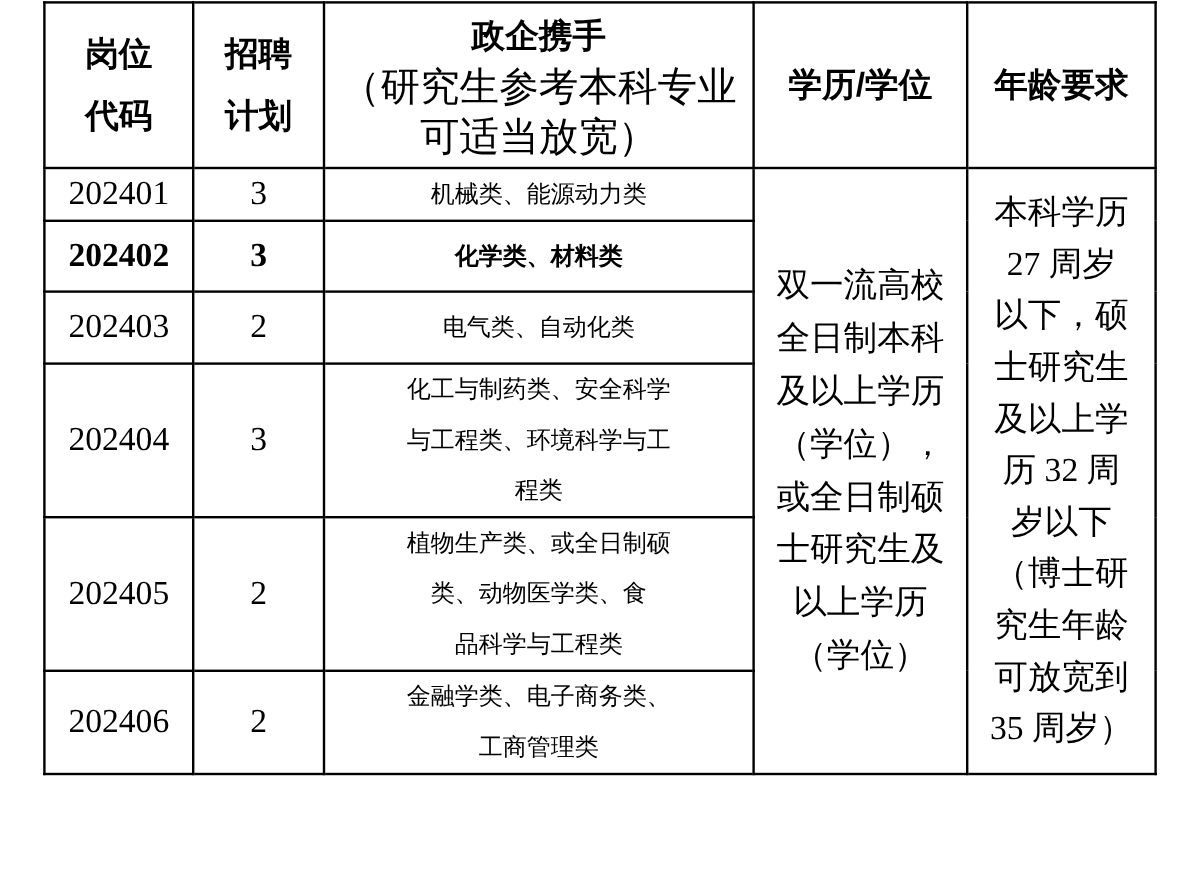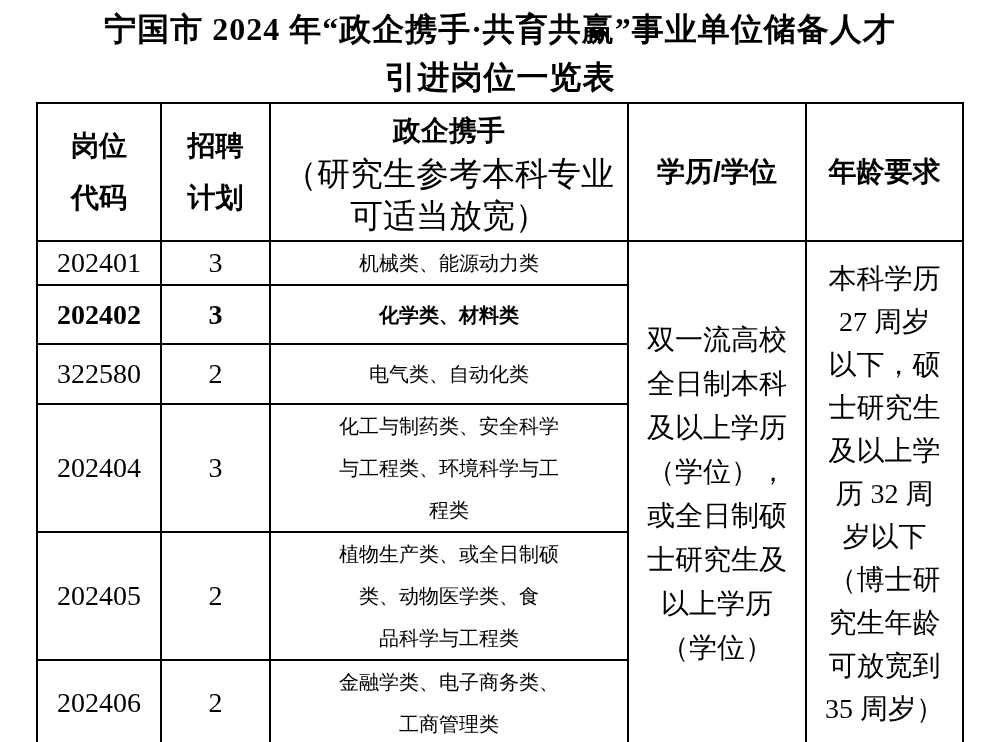--- a/index.html
+++ b/index.html
@@ -63,24 +63,20 @@
   tr.r3 { height: 60px; }
   tr.r4 { height: 118px; }
   tr.r5 { height: 124px; }
   tr.r6 { height: 85px; }
 </style>
 </head>
 <body>
 
 <div class="page">
 
-  <div class="doc-title">
-    <div>宁国市 2024 年“政企携手·共育共赢”事业单位储备人才</div>
-    <div>引进岗位一览表</div>
-  </div>
 
   <table class="position-table">
     <colgroup>
       <col style="width:124px">
       <col style="width:109px">
       <col style="width:358px">
       <col style="width:178px">
       <col style="width:157px">
     </colgroup>
     <tbody>
@@ -120,21 +116,21 @@
 究生年龄
 可放宽到
 35 周岁）</td>
     </tr>
     <tr class="r2">
       <td class="code-cell">202402</td>
       <td class="plan-cell">3</td>
       <td class="major-cell pre">化学类、材料类</td>
     </tr>
     <tr class="r3">
-      <td class="code-cell">322580</td>
+      <td class="code-cell">202403</td>
       <td class="plan-cell">2</td>
       <td class="major-cell pre">电气类、自动化类</td>
     </tr>
     <tr class="r4">
       <td class="code-cell">202404</td>
       <td class="plan-cell">3</td>
       <td class="major-cell pre">化工与制药类、安全科学
 与工程类、环境科学与工
 程类</td>
     </tr>

